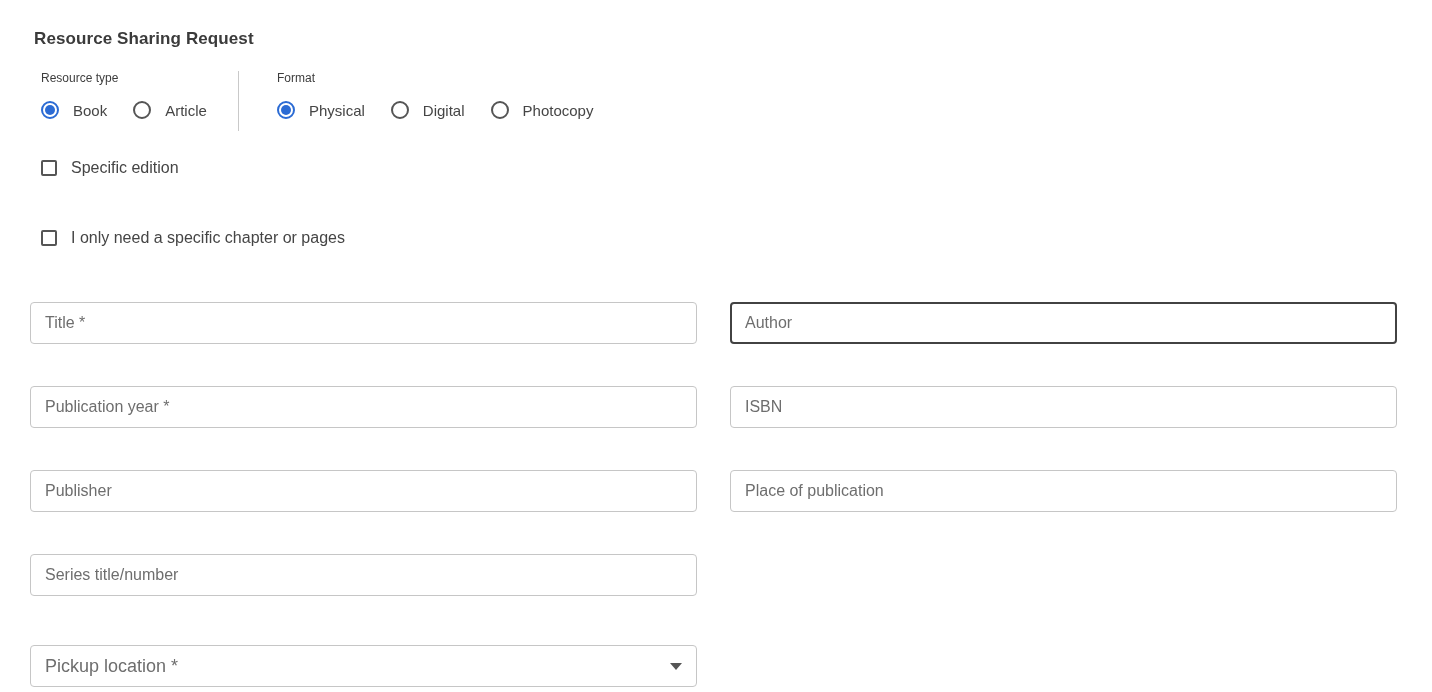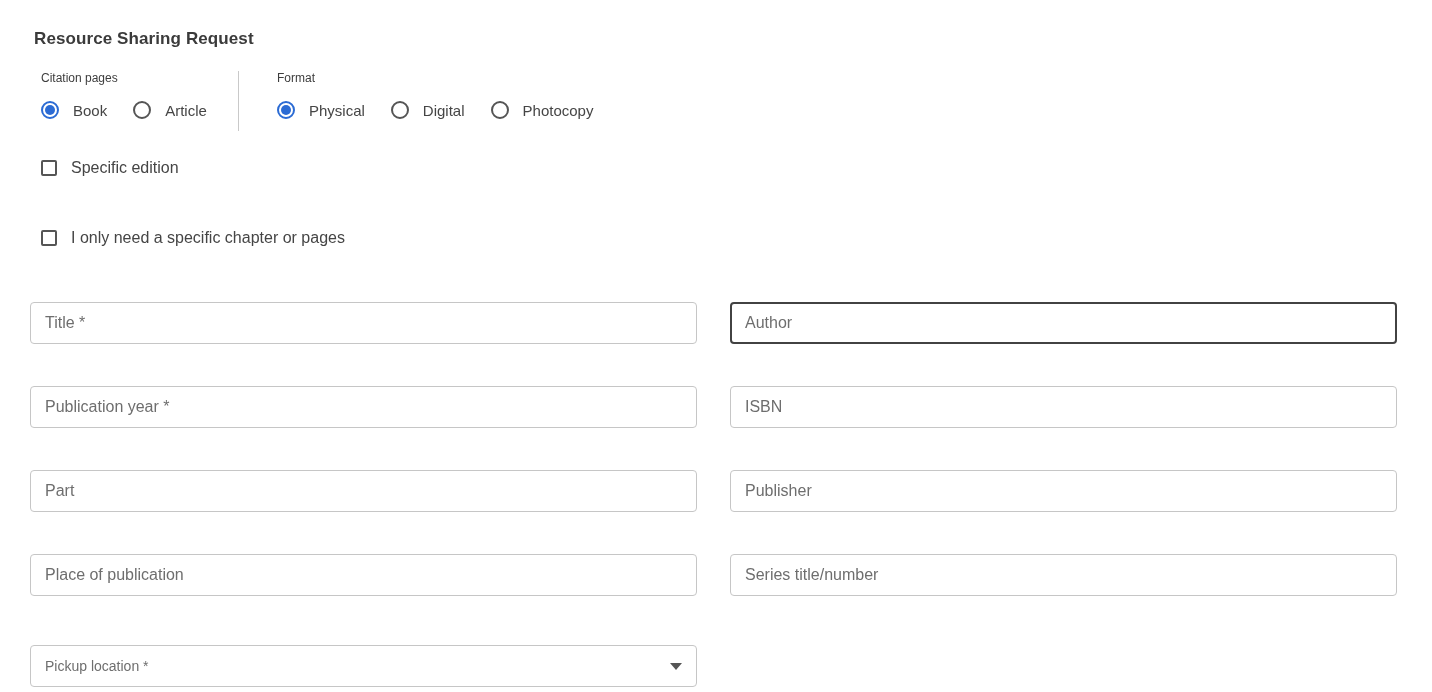--- a/index.html
+++ b/index.html
@@ -101,42 +101,42 @@
     width: 100%;
     height: 42px;
     border: 1px solid #c6c6c6;
     border-radius: 4px;
     background: #fff;
     display: flex;
     align-items: center;
     padding: 0 14px;
     cursor: pointer;
   }
-  .select-label { font-size: 14px; color: #6e6e6e; }
+  .select-label { font-size: 18px; color: #6e6e6e; }
   .caret-down {
     position: absolute;
     right: 14px;
     top: 50%;
     margin-top: -3px;
     width: 0; height: 0;
     border-left: 6px solid transparent;
     border-right: 6px solid transparent;
     border-top: 7px solid #555;
   }
 </style>
 </head>
 <body>
 
 <div class="page">
 
   <h1 class="page-title">Resource Sharing Request</h1>
 
   <div class="groups">
     <div class="group citation">
-      <div class="group-label">Citation pages</div>
+      <div class="group-label">Resource type</div>
       <div class="options">
         <div class="radio-option">
           <span class="radio selected"></span>
           <span class="option-label">Book</span>
         </div>
         <div class="radio-option">
           <span class="radio"></span>
           <span class="option-label">Article</span>
         </div>
       </div>
@@ -171,21 +171,20 @@
   <div class="checkbox-row second">
     <span class="checkbox"></span>
     <span class="checkbox-label">I only need a specific chapter or pages</span>
   </div>
 
   <div class="form-grid">
     <input class="text-input" type="text" placeholder="Title *" style="">
     <input class="text-input focused" type="text" placeholder="Author" style="">
     <input class="text-input" type="text" placeholder="Publication year *" style="">
     <input class="text-input" type="text" placeholder="ISBN" style="">
-    <input class="text-input" type="text" placeholder="Part" style="">
     <input class="text-input" type="text" placeholder="Publisher" style="">
     <input class="text-input" type="text" placeholder="Place of publication" style="">
     <input class="text-input" type="text" placeholder="Series title/number" style="">
   </div>
 
   <div class="pickup-row">
     <div class="select-box">
       <span class="select-label">Pickup location *</span>
       <span class="caret-down"></span>
     </div>

